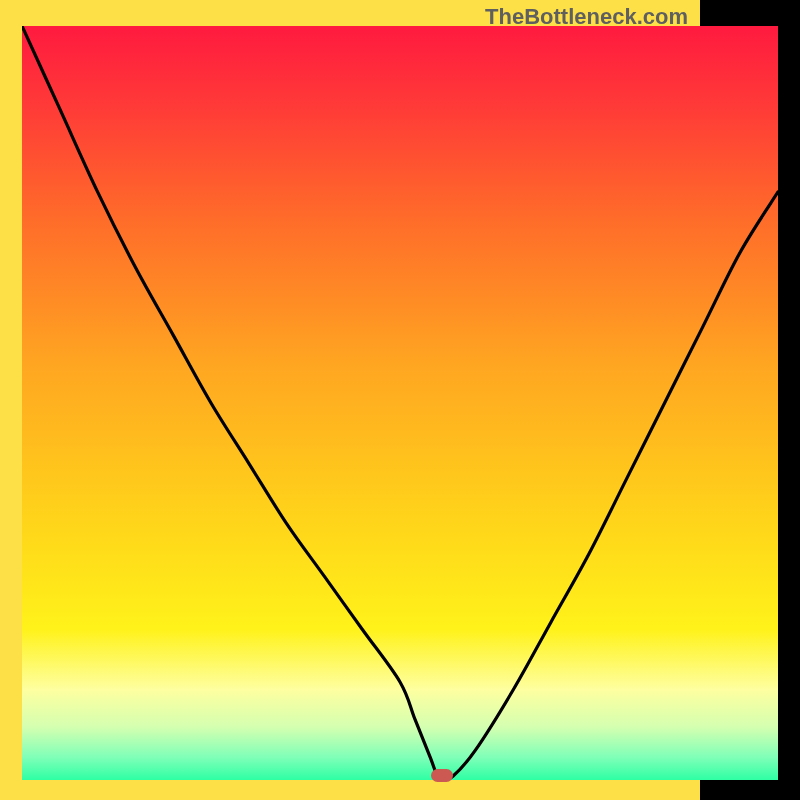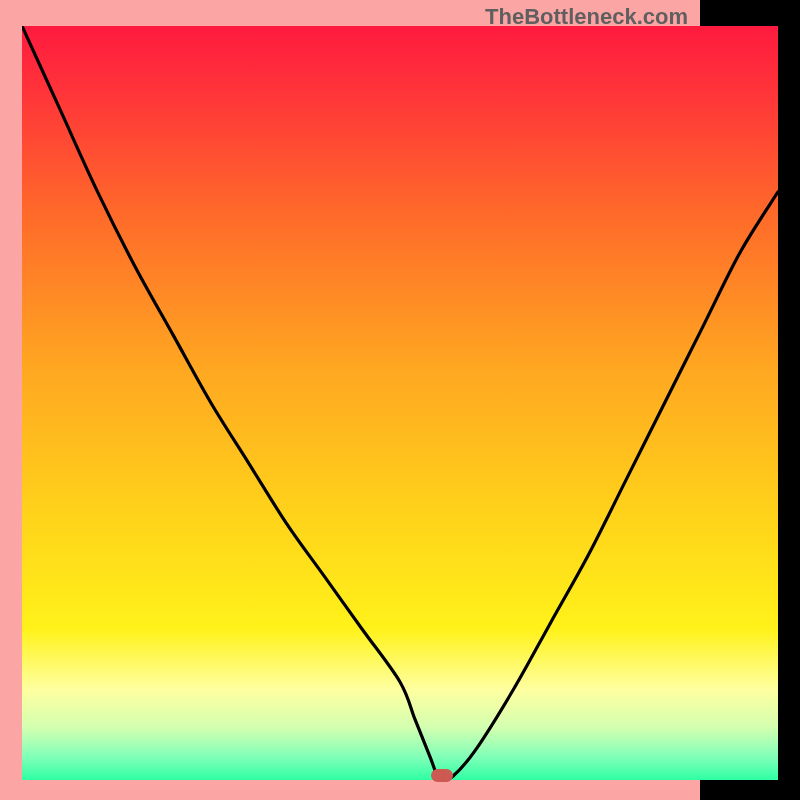--- a/index.html
+++ b/index.html
@@ -7,21 +7,21 @@
     padding: 0;
     width: 800px;
     height: 800px;
     background: #000;
     overflow: hidden;
   }
   .container {
     position: relative;
     width: 700px;
     height: 800px;
-    background: #fca5a5;
+    background: #fde047;
   }
   .watermark {
     position: absolute;
     top: 4px;
     right: 12px;
     font-family: Arial, Helvetica, sans-serif;
     font-size: 22px;
     font-weight: bold;
     color: #5f5f5f;
     z-index: 10;

